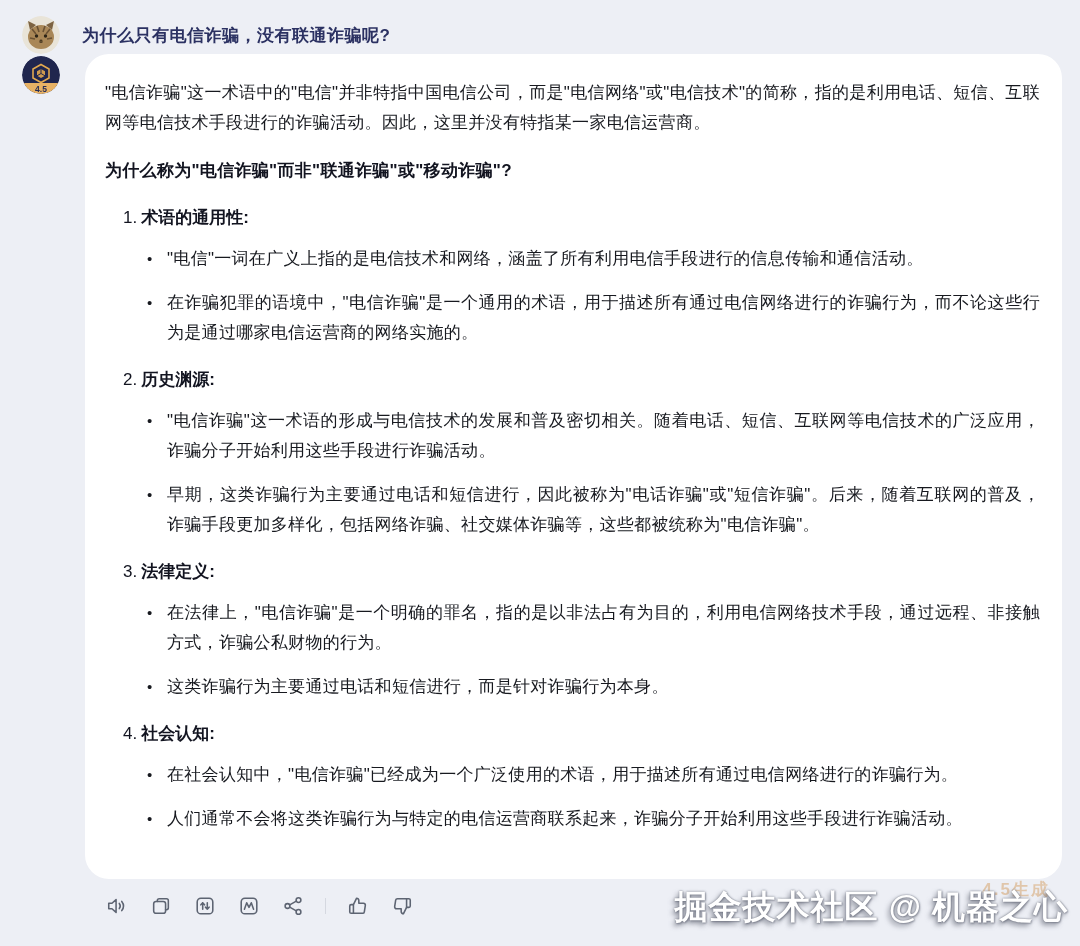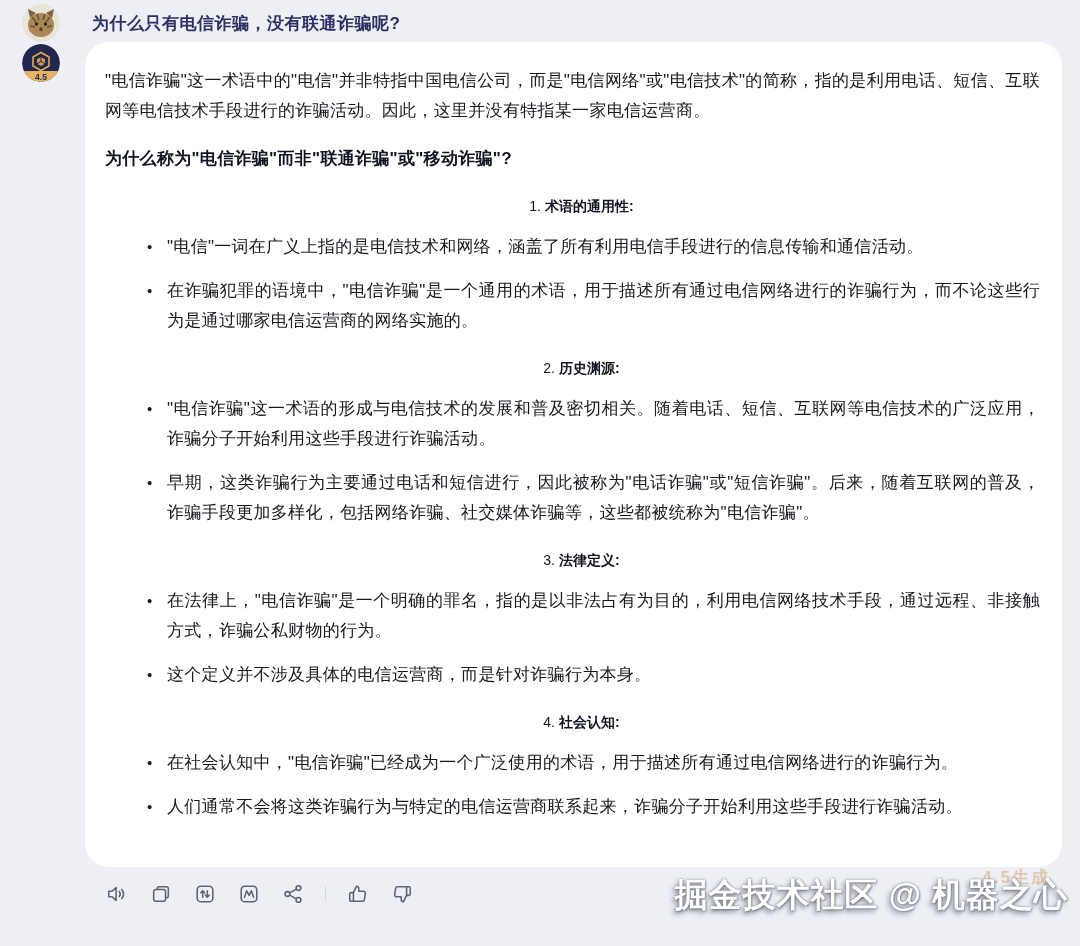--- a/index.html
+++ b/index.html
@@ -7,41 +7,41 @@
   body {
     font-family:"Liberation Sans","DejaVu Sans",sans-serif;
     background:#edeff5;
     position:relative;
     overflow:hidden;
     color:#17191f;
   }
   .page { width:1080px; height:946px; position:relative; }
 
   
-  .user-row { display:flex; align-items:center; gap:32px; padding:4px 0 0 22px; }
+  .user-row { display:flex; align-items:center; gap:22px; padding:4px 0 0 22px;margin-top:12px; }
   .avatar { width:38px; height:38px; border-radius:50%; overflow:hidden; flex:0 0 auto; }
   .user-text { font-size:17px; font-weight:bold; color:#2b3162; letter-spacing:.5px; }
 
   
   .answer-row { display:flex; align-items:flex-start; padding-left:22px; margin-top:0; }
   .answer-row .avatar { margin-top:2px; }
   .card {
     background:#ffffff;
     width:977px;
     height:825px;
     margin-left:25px;
     border-radius:24px;
     padding:24px 22px 20px 20px;
     overflow:hidden;
   }
   .card p, .card h3 { font-size:17px; line-height:30px; letter-spacing:.3px; }
   .intro { text-align:justify; color:#17191f; }
   .section-heading { margin-top:18px; font-weight:bold; font-size:17px; color:#121420; }
   .item { margin-left:18px; }
-  .item-title { margin-top:20px; font-size:14px; line-height:24px; color:#121420;text-align:center; }
+  .item-title { margin-top:20px; font-size:17px; line-height:24px; color:#121420; }
   .item-title .num { font-weight:normal; margin-right:4px; }
   .item-title .t { font-weight:bold; }
   .bullets { margin-left:24px; }
   .bullet { display:flex; margin-top:14px; }
   .bullet .dot { flex:0 0 20px; font-size:15px; line-height:30px; color:#17191f; }
   .bullet p { flex:1 1 auto; text-align:justify; }
 
   
   .toolbar { display:flex; align-items:center; gap:20px; margin:14px 0 0 105px; height:26px; }
   .tb-btn { width:24px; height:24px; display:flex; align-items:center; justify-content:center; cursor:pointer; color:#5d6472; }
@@ -144,21 +144,21 @@
         <div class="item-title">
           <span class="num">3.</span><span class="t">法律定义:</span>
         </div>
         <div class="bullets">
           <div class="bullet">
               <span class="dot">•</span>
               <p>在法律上，"电信诈骗"是一个明确的罪名，指的是以非法占有为目的，利用电信网络技术手段，通过远程、非接触方式，诈骗公私财物的行为。</p>
             </div>
           <div class="bullet">
               <span class="dot">•</span>
-              <p>这个定义并不涉及具体的电信运营商，而是针对诈骗行为本身。</p>
+              <p>这类诈骗行为主要通过电话和短信进行，而是针对诈骗行为本身。</p>
             </div>
         </div>
       </div>
 
       <div class="item">
         <div class="item-title">
           <span class="num">4.</span><span class="t">社会认知:</span>
         </div>
         <div class="bullets">
           <div class="bullet">

